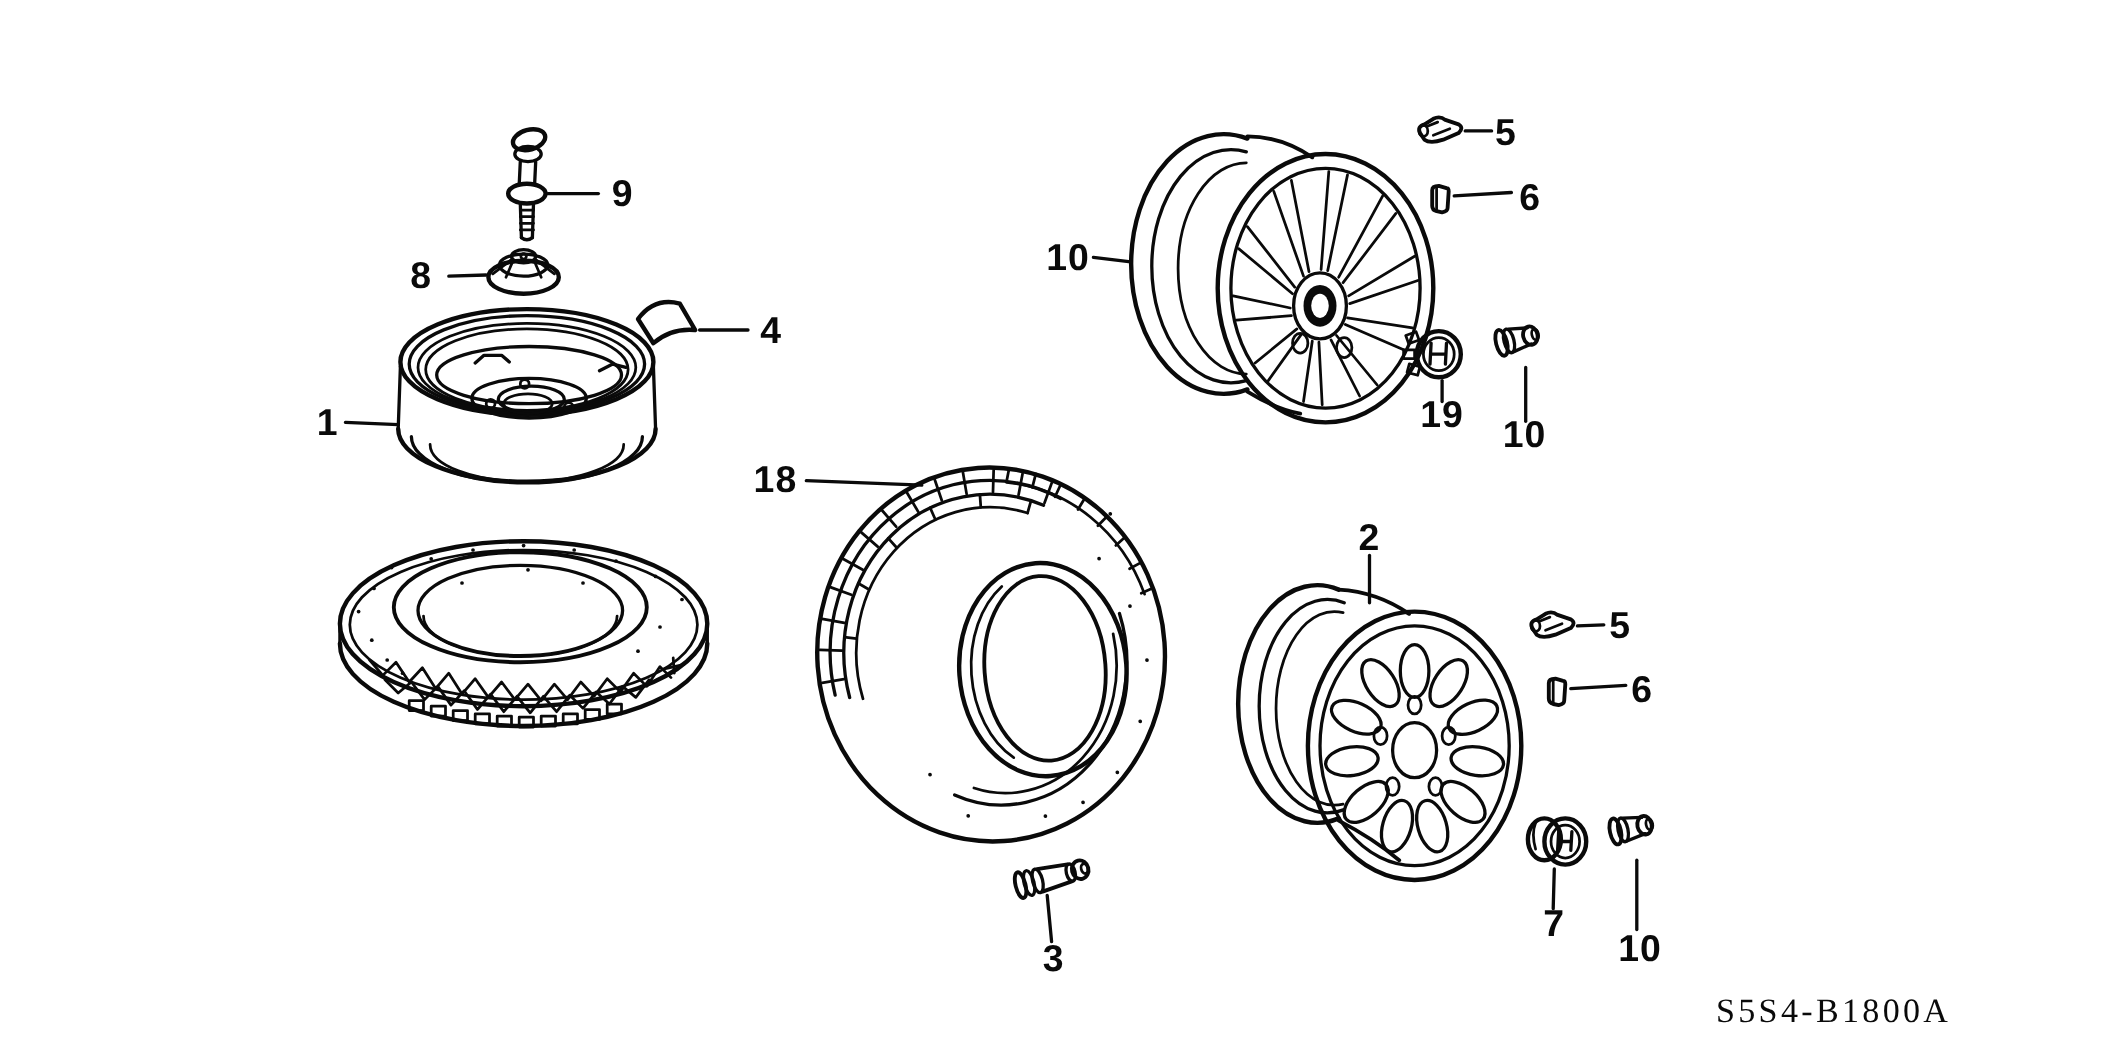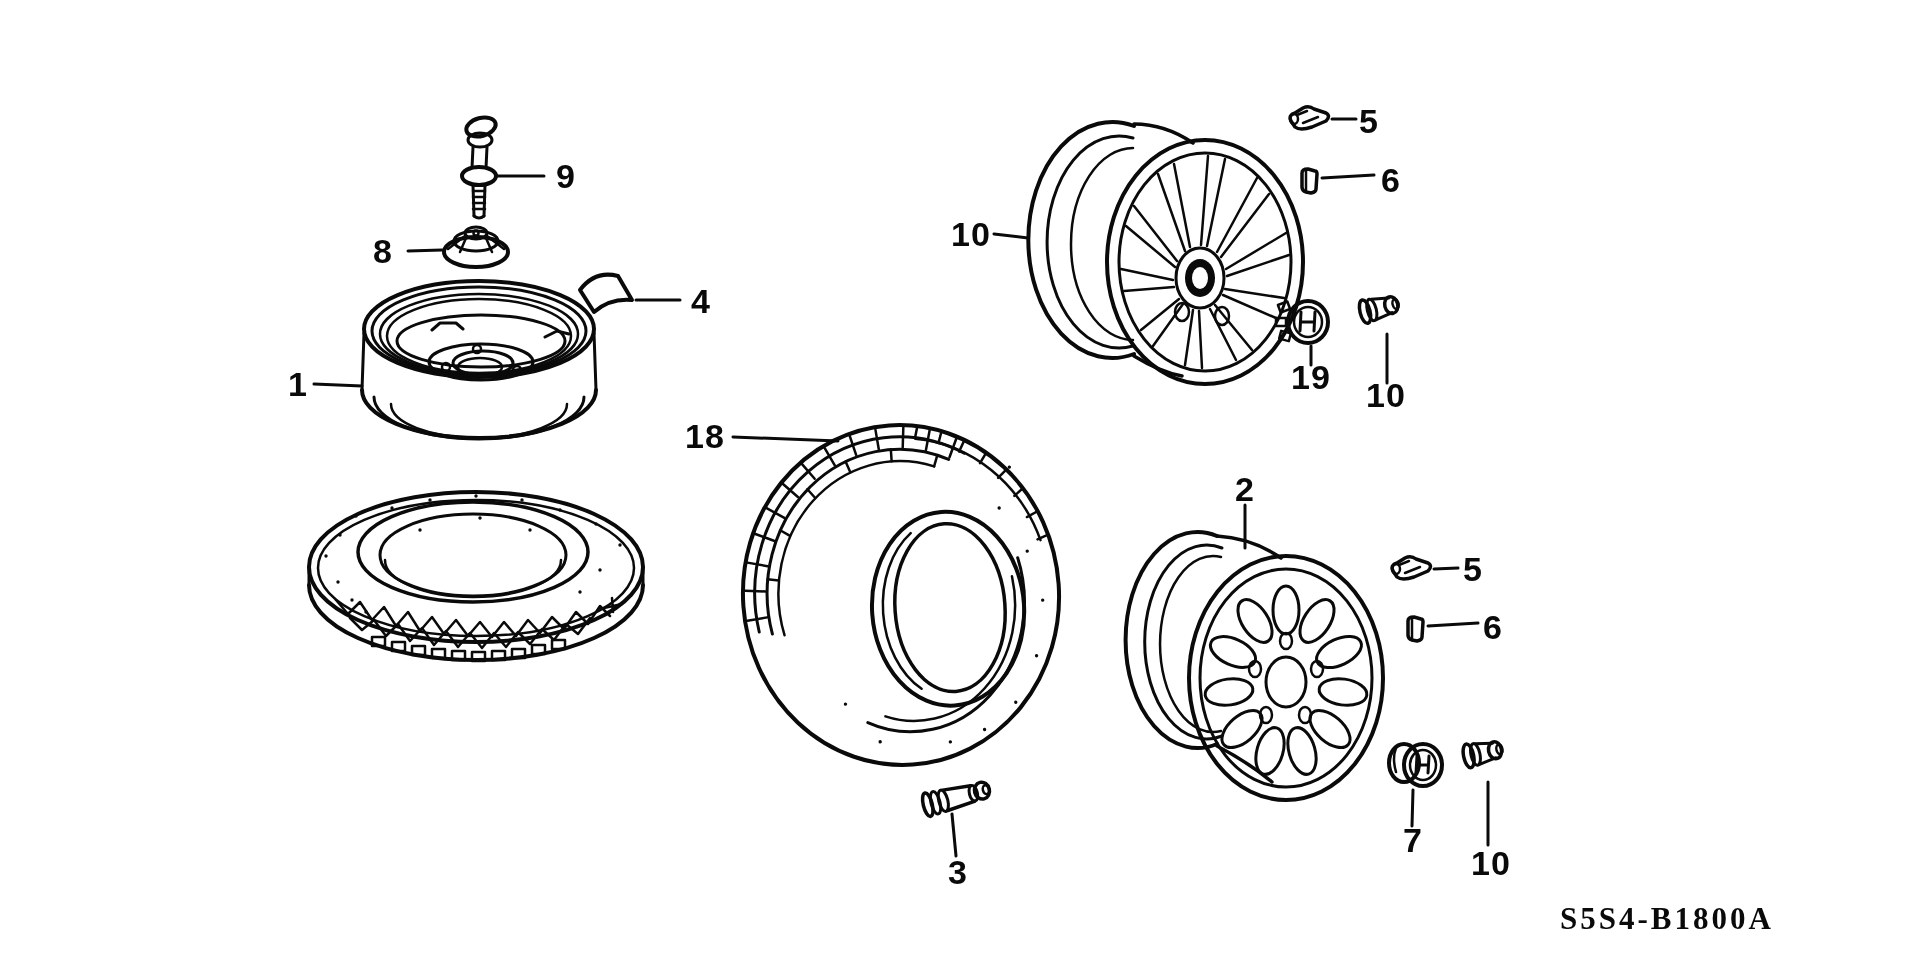--- a/index.html
+++ b/index.html
@@ -8,21 +8,21 @@
     overflow:hidden;font-family:"Liberation Sans",sans-serif;
   }
   .canvas svg{position:absolute;left:0;top:0;}
   .part-label{
     position:absolute;transform:translate(-50%,-50%);
     font:700 34px "Liberation Sans",sans-serif;color:#0a0a0a;
     letter-spacing:1px;line-height:1;user-select:none;cursor:pointer;
   }
   .diagram-code{
     position:absolute;left:1560px;top:901px;
-    font-family:"Liberation Serif",serif;font-weight:700;font-size:31px;
+    font-family:"Liberation Serif",serif;font-weight:400;font-size:31px;
     letter-spacing:3px;color:#0a0a0a;white-space:nowrap;
   }
 </style>
 </head>
 <body>
 
 <div class="canvas">
 
 <svg width="1920" height="960" viewBox="0 0 1920 960" xmlns="http://www.w3.org/2000/svg" xmlns:xlink="http://www.w3.org/1999/xlink" fill="none" stroke="#0a0a0a" stroke-width="4" stroke-linecap="round" stroke-linejoin="round">
 

